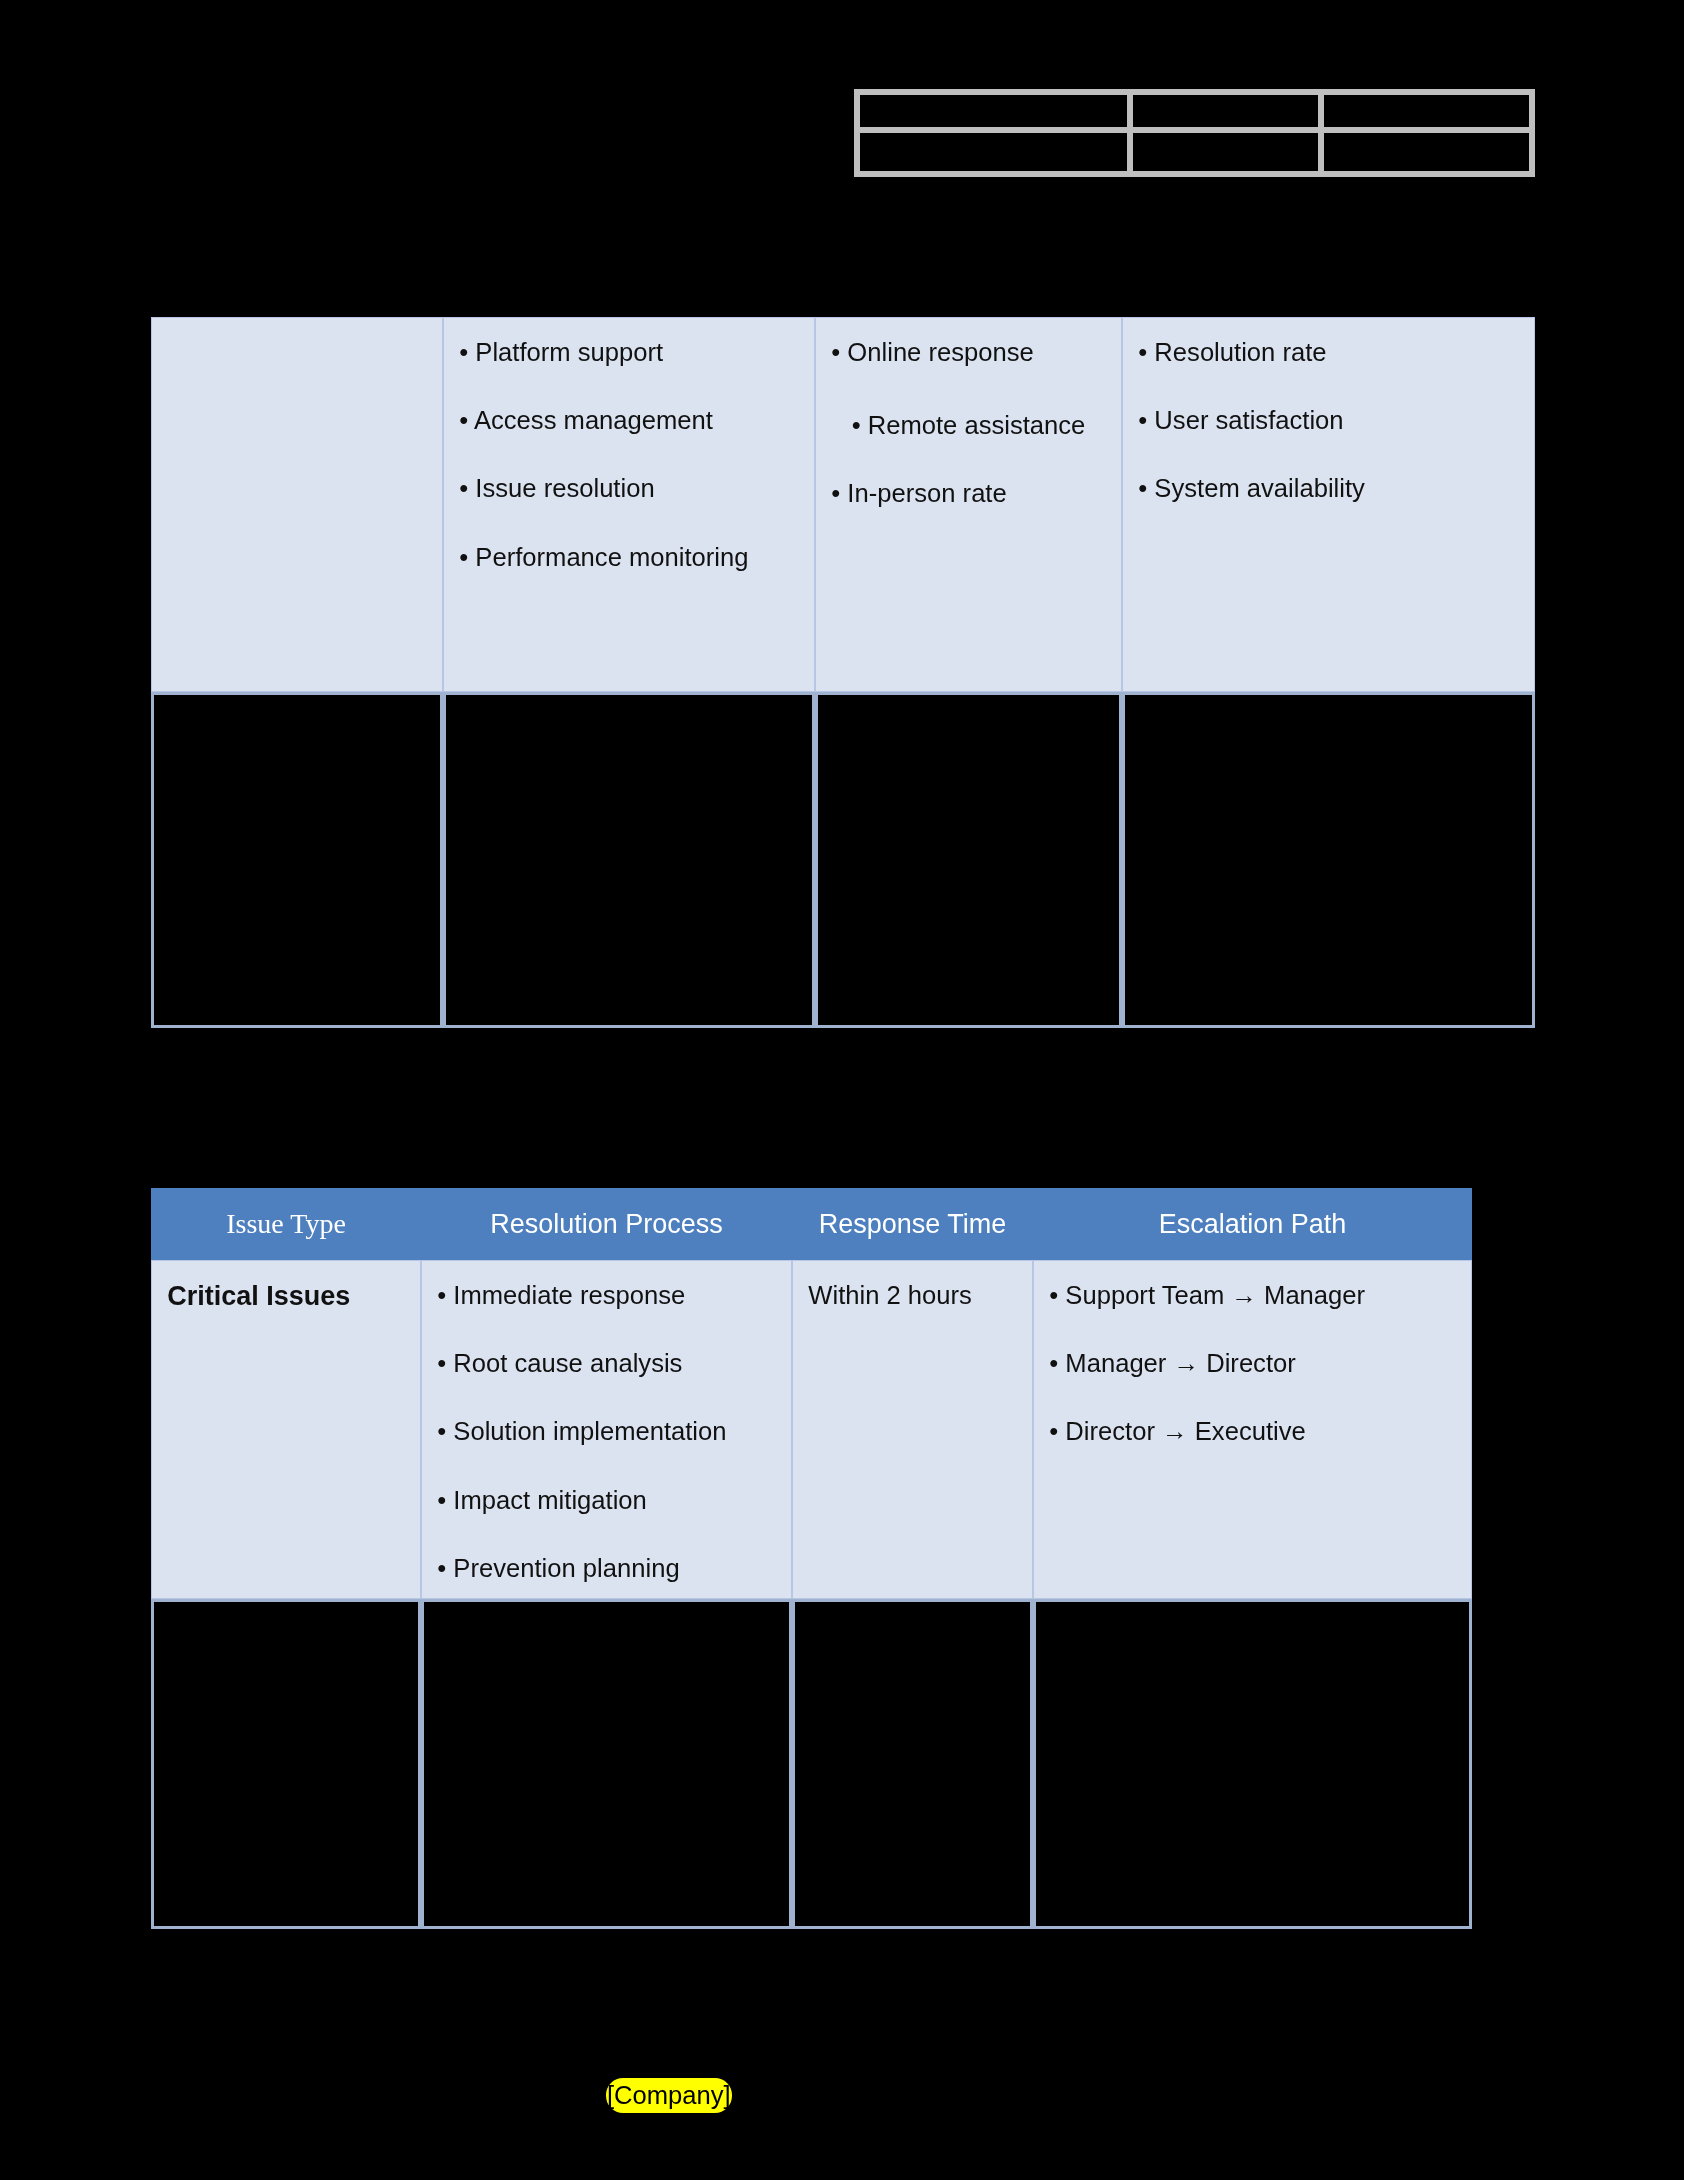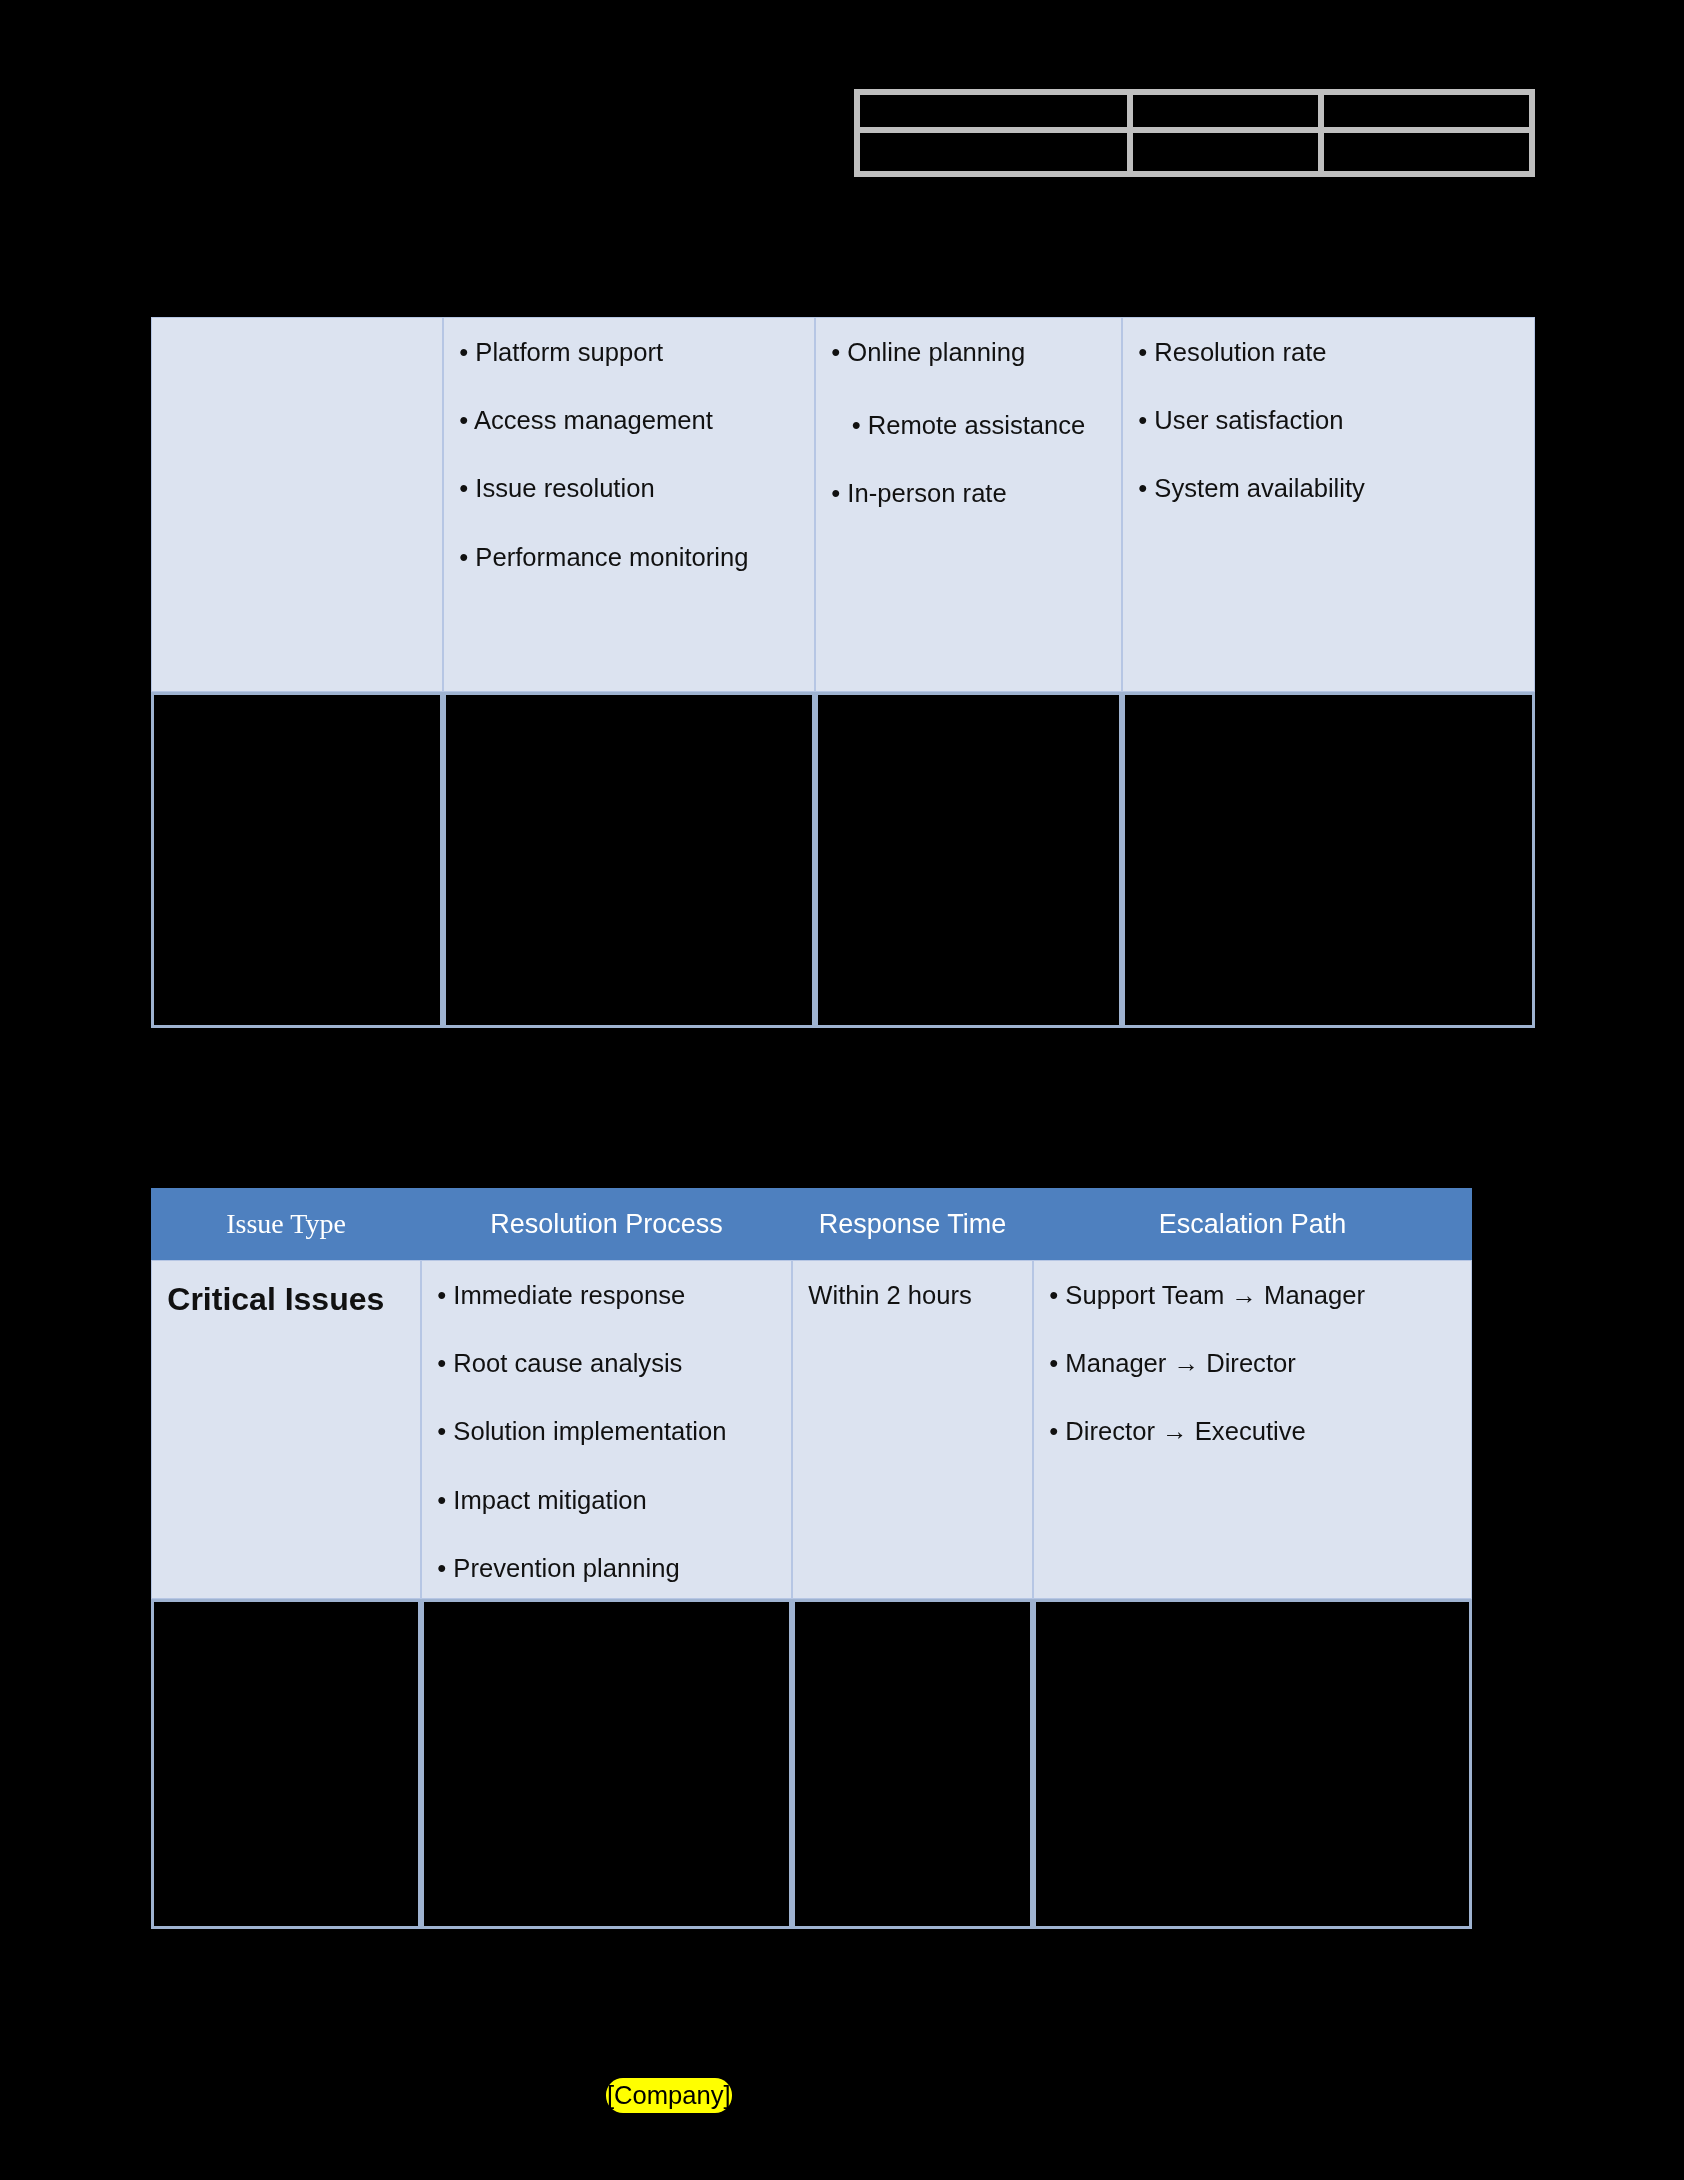--- a/index.html
+++ b/index.html
@@ -121,21 +121,21 @@
     padding: 0 14px;
   }
   #table-two thead th.serif-head {
     font-family: "Liberation Serif", serif;
     font-size: 28px;
   }
   #table-two tr.row-content td { height: 339px; }
   #table-two tr.row-blank td { height: 330px; }
 
   .row-label {
-    font-size: 32px;
+    font-size: 27px;
     font-weight: bold;
     color: #111111;
     line-height: 1.2;
   }
 
   
   .footer-mark {
     position: absolute;
     left: 606px;
     top: 2078px;
@@ -181,21 +181,21 @@
         <td class="cell-filled">
           <ul class="bullets">
             <li>• Platform support</li>
             <li>• Access management</li>
             <li>• Issue resolution</li>
             <li>• Performance monitoring</li>
           </ul>
         </td>
         <td class="cell-filled">
           <ul class="bullets">
-            <li>• Online planning</li>
+            <li>• Online response</li>
             <li class="gap-before">• Remote assistance</li>
             <li>• In-person rate</li>
           </ul>
         </td>
         <td class="cell-filled">
           <ul class="bullets">
             <li>• Resolution rate</li>
             <li>• User satisfaction</li>
             <li>• System availability</li>
           </ul>

